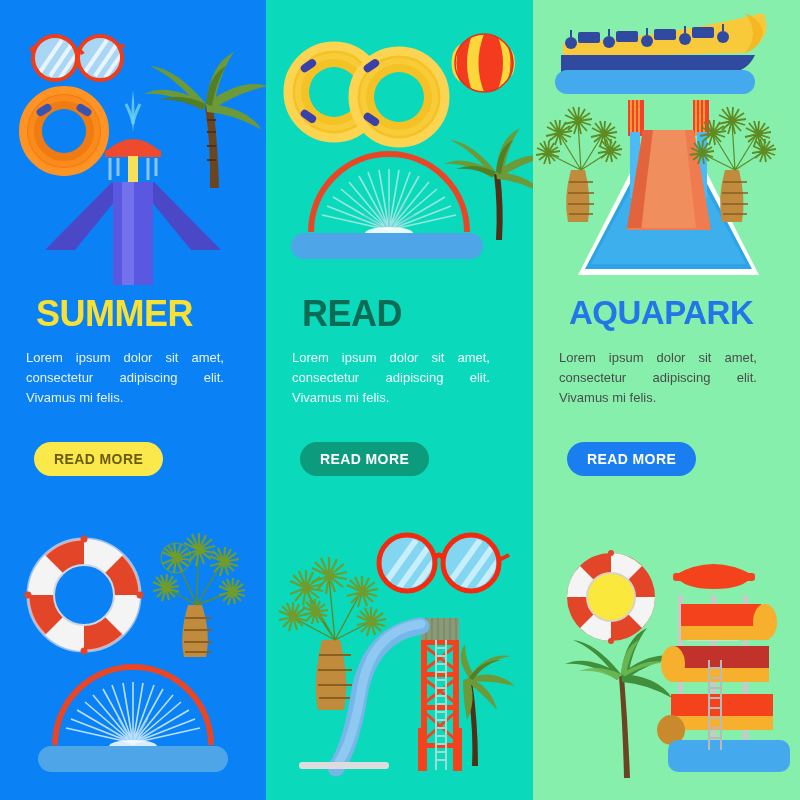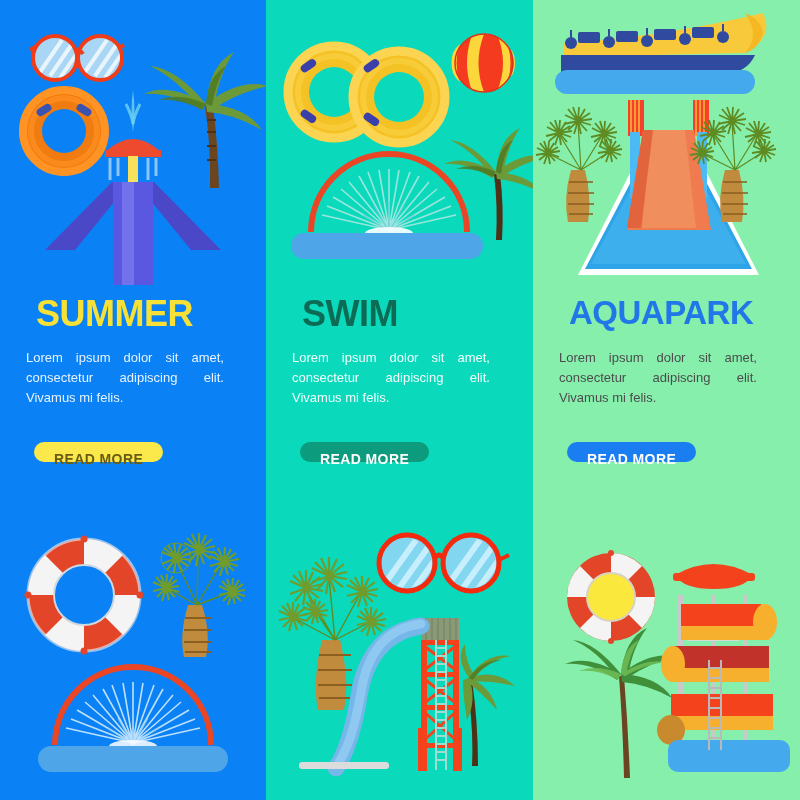--- a/index.html
+++ b/index.html
@@ -33,21 +33,21 @@
     position:absolute;left:26px;width:198px;top:56px;margin:0;
     font-size:13px;line-height:1.52;text-align:justify;
   }
   .p1 .body-text{color:#e8f3ff;}
   .p2 .body-text{color:#f2fffb;}
   .p3 .body-text{color:#4c4c4c;}
 
   .btn{
     position:absolute;left:34px;top:150px;
     border:none;border-radius:22px;
-    padding:0 20px;height:20px;line-height:34px;
+    padding:0 20px;height:34px;line-height:34px;
     font-family:inherit;font-size:14px;font-weight:bold;letter-spacing:0.4px;
     cursor:pointer;
   }
   .p1 .btn{background:#fbe84a;color:#6a5b13;}
   .p2 .btn{background:#0d9b7e;color:#ffffff;}
   .p3 .btn{background:#1a7ef0;color:#ffffff;}
   svg{display:block;}
 </style>
 </head>
 <body>
@@ -246,21 +246,21 @@
           </g>
           <g fill="#4f7a24" opacity="0.85">
             <path d="M230 172 q-22 -10 -40 -3 q18 -2 37 8 z"></path>
             <path d="M230 172 q2 -24 17 -32 q-9 13 -12 34 z"></path>
           </g>
         </g>
       </svg>
     </div>
 
     <div class="copy">
-      <h1 class="title">SWIM</h1>
+      <h1 class="title">READ</h1>
       <p class="body-text">Lorem ipsum dolor sit amet, consectetur adipiscing elit. Vivamus mi felis.</p>
       <button class="btn">READ MORE</button>
     </div>
 
     <div class="art bottom">
       <svg viewBox="0 0 267 300" width="267" height="300" aria-hidden="true">
 
         <g>
           <path d="M56 140 q-10 42 -4 70 l26 0 q6 -30 -4 -70 z" fill="#c08b3c"></path>
           <path d="M53 155 h32 M52 170 h34 M52 185 h34 M53 198 h32" stroke="#8a5f1f" stroke-width="2"></path>

